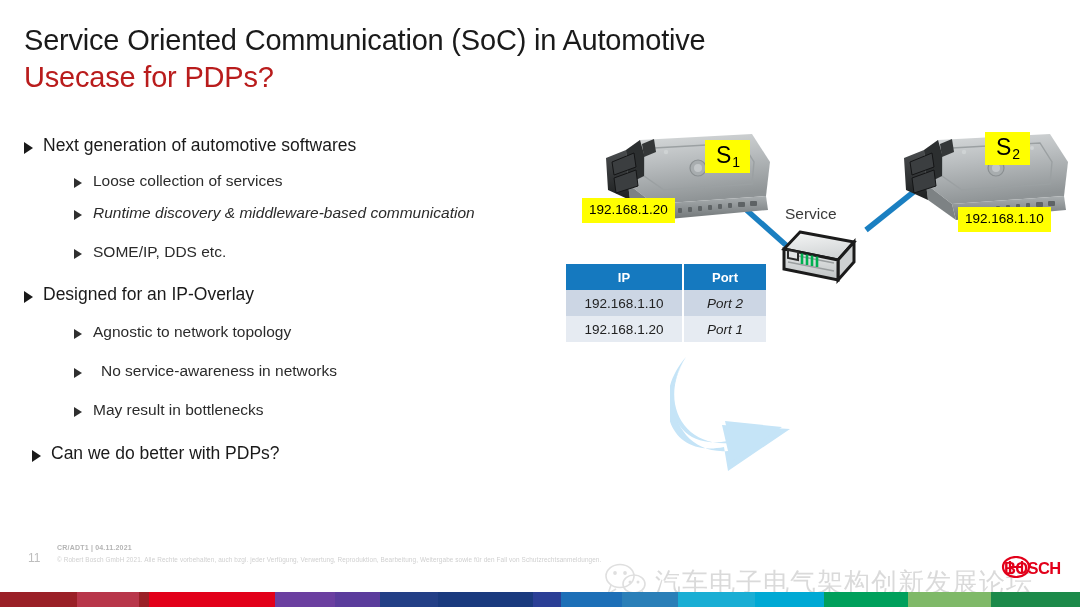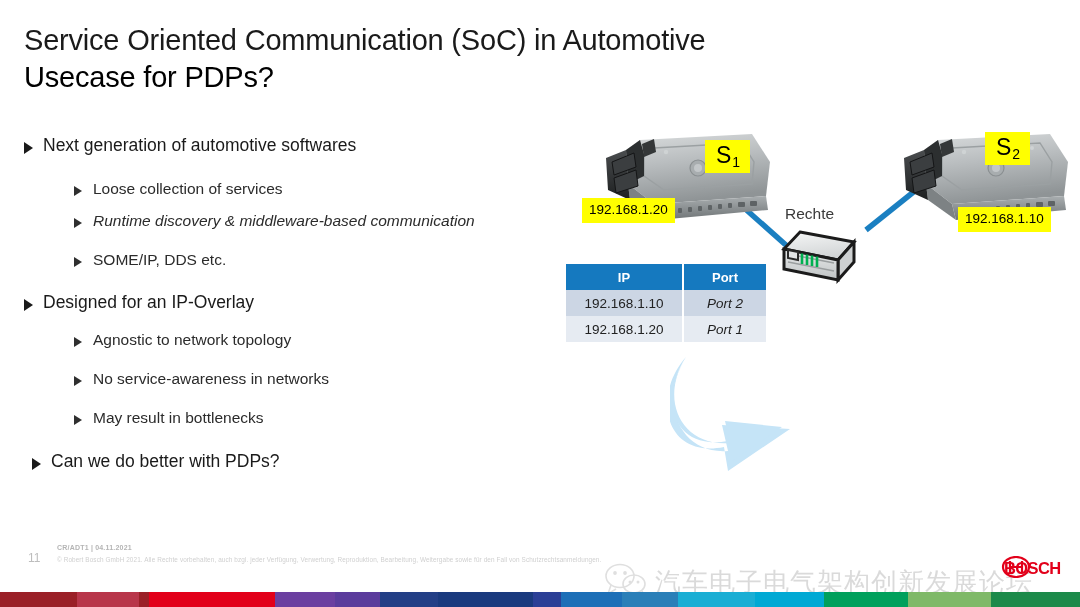--- a/index.html
+++ b/index.html
@@ -21,21 +21,21 @@
   #title-block { position: absolute; left: 24px; top: 22px; width: 800px; }
   #title-line1 {
     font-size: 29px;
     color: #1a1a1a;
     letter-spacing: -0.2px;
     line-height: 36px;
     white-space: nowrap;
   }
   #title-line2 {
     font-size: 29px;
-    color: #000000;
+    color: #b91c1c;
     letter-spacing: -0.2px;
     line-height: 38px;
     white-space: nowrap;
   }
 
   
   #bullets { position: absolute; left: 24px; top: 133px; width: 560px; }
   .bullet-row { display: flex; align-items: center; }
   .bullet-l1 { margin-bottom: 7px; }
   .bullet-l2 { margin-bottom: 7px; padding-left: 50px; }
@@ -215,21 +215,21 @@
     <div id="title-line2">Usecase for PDPs?</div>
   </div>
 
   <div id="bullets">
 
     <div class="bullet-row bullet-l1">
       <span class="tri"></span>
       <span class="btxt">Next generation of automotive softwares</span>
     </div>
 
-    <div class="bullet-row bullet-l2" style="margin-top:20px;">
+    <div class="bullet-row bullet-l2" style="margin-top:12px;">
       <span class="tri"></span>
       <span class="btxt">Loose collection of services</span>
     </div>
 
     <div class="bullet-row bullet-l2" style="margin-top:9px;font-style:italic;">
       <span class="tri"></span>
       <span class="btxt">Runtime discovery &amp; middleware-based communication</span>
     </div>
 
     <div class="bullet-row bullet-l2" style="margin-top:16px;">
@@ -240,21 +240,21 @@
     <div class="bullet-row bullet-l1" style="margin-top:19px;">
       <span class="tri"></span>
       <span class="btxt">Designed for an IP-Overlay</span>
     </div>
 
     <div class="bullet-row bullet-l2" style="margin-top:14px;">
       <span class="tri"></span>
       <span class="btxt">Agnostic to network topology</span>
     </div>
 
-    <div class="bullet-row bullet-l2" style="margin-top:16px;">
+    <div class="bullet-row bullet-l2" style="margin-top:16px;gap:8px;">
       <span class="tri"></span>
       <span class="btxt">No service-awareness in networks</span>
     </div>
 
     <div class="bullet-row bullet-l2" style="margin-top:16px;">
       <span class="tri"></span>
       <span class="btxt">May result in bottlenecks</span>
     </div>
 
     <div class="bullet-row bullet-l1" style="margin-top:20px; padding-left:8px;">
@@ -354,21 +354,21 @@
         <path d="M12,46 L34,38 L36,54 L14,61 Z" fill="#3b3e40" stroke="#141516" stroke-width="1"></path>
         <path d="M40,12 L52,7 L54,20 L42,25 Z" fill="#343738"></path>
       </svg>
     </div>
 
     <div class="yellow-label big" style="left:425px; top:22px;">
       <span>S</span><sub>2</sub>
     </div>
     <div class="yellow-label" style="left:398px; top:97px;">192.168.1.10</div>
 
-    <div id="switch-label">Rechte</div>
+    <div id="switch-label">Service</div>
     <div id="switch-wrap">
       <svg width="84" height="66" viewBox="0 0 84 66">
         <defs>
           <linearGradient id="swtop" x1="0" y1="0" x2="0.3" y2="1">
             <stop offset="0" stop-color="#f6f7f7"></stop>
             <stop offset="1" stop-color="#d2d5d6"></stop>
           </linearGradient>
           <linearGradient id="swfront" x1="0" y1="0" x2="0" y2="1">
             <stop offset="0" stop-color="#e8eaea"></stop>
             <stop offset="1" stop-color="#bfc3c4"></stop>

